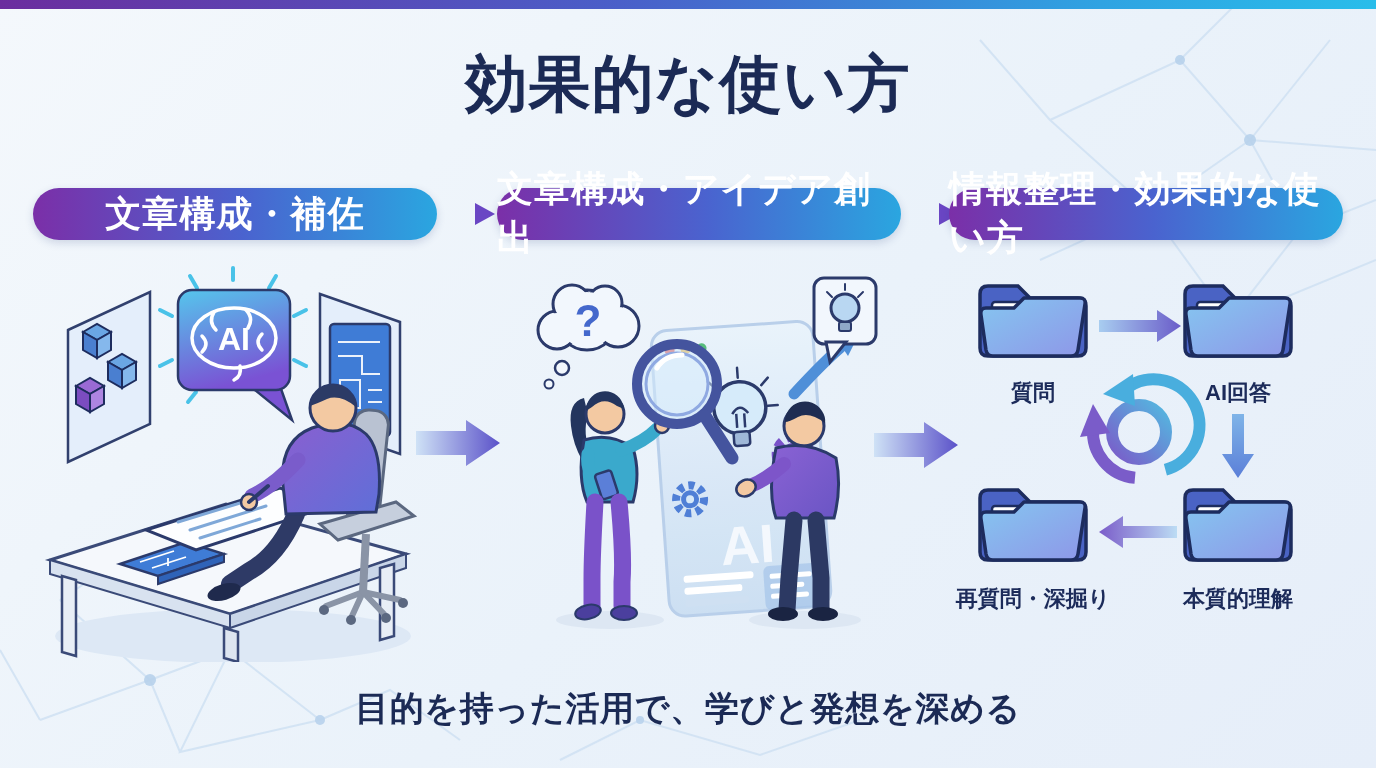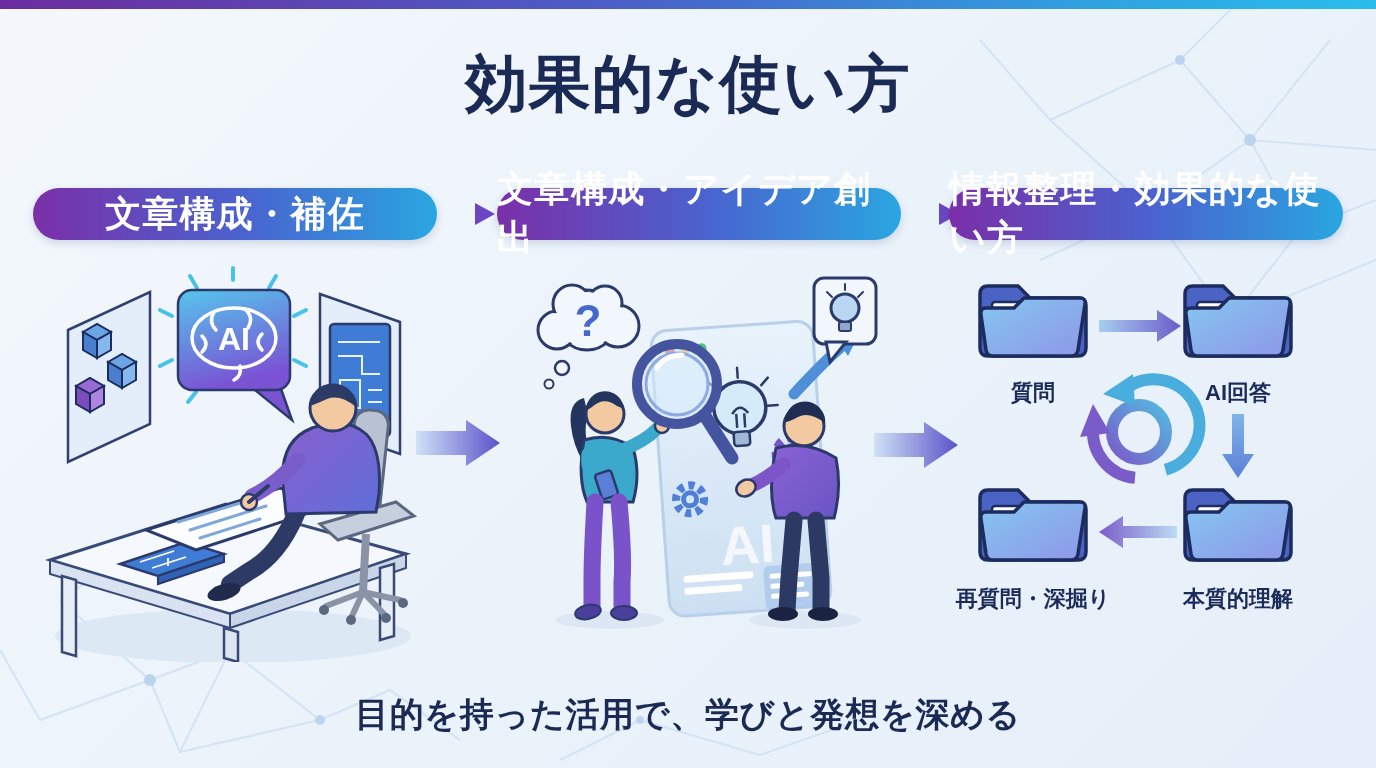--- a/index.html
+++ b/index.html
@@ -32,21 +32,21 @@
   .pill-arrow{ position:absolute; top:199px; width:60px; height:30px; }
   .pa1{ left:437px; } .pa2{ left:901px; }
   .scene{ position:absolute; }
   .sc1{ left:28px;  top:262px; width:400px; height:400px; }
   .sc2{ left:492px; top:268px; width:390px; height:400px; }
   .sc3{ left:953px; top:272px; width:400px; height:370px; }
   .big-arrow{ position:absolute; width:84px; height:46px; }
   .ba1{ left:416px; top:420px; } .ba2{ left:874px; top:422px; }
   .caption{
     position:absolute; top:686px; left:0; width:1376px; text-align:center;
-    font-size:34px; font-weight:800; color:#1b2a55; letter-spacing:.02em;margin-top:6px;
+    font-size:34px; font-weight:800; color:#1b2a55; letter-spacing:.02em;
   }
   svg text{ font-family:"Liberation Sans","DejaVu Sans",sans-serif; }
 </style>
 </head>
 <body>
 
 <div class="slide">
 
   <svg class="bg-net" viewBox="0 0 1376 768">
     <g stroke="#cfe0f2" stroke-width="2" fill="none" opacity="0.85">

